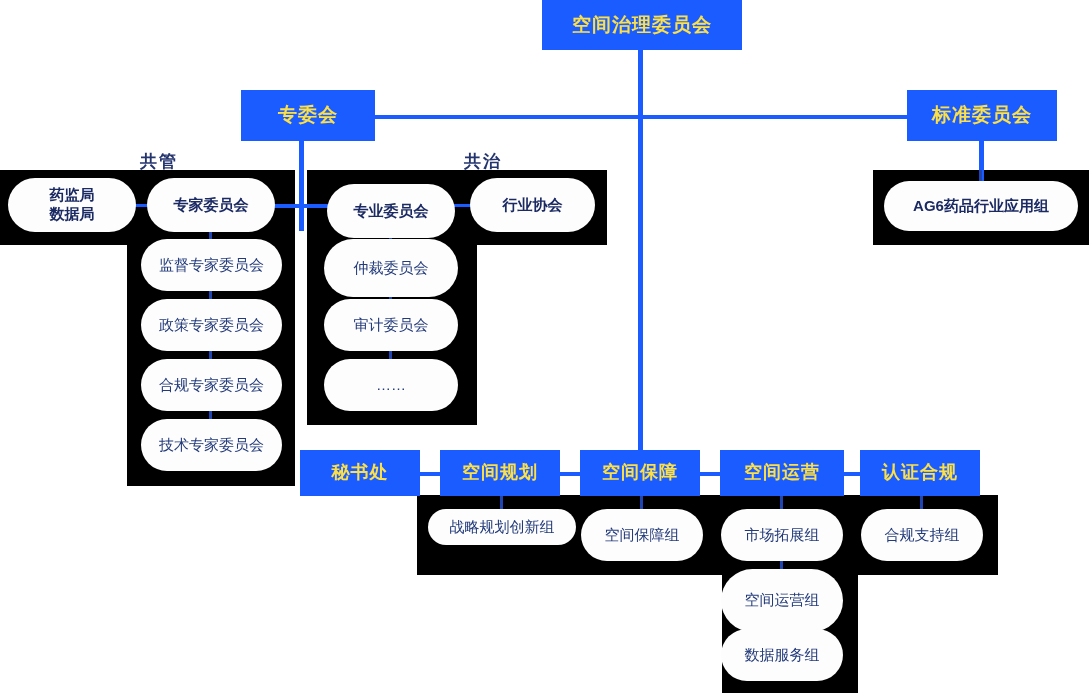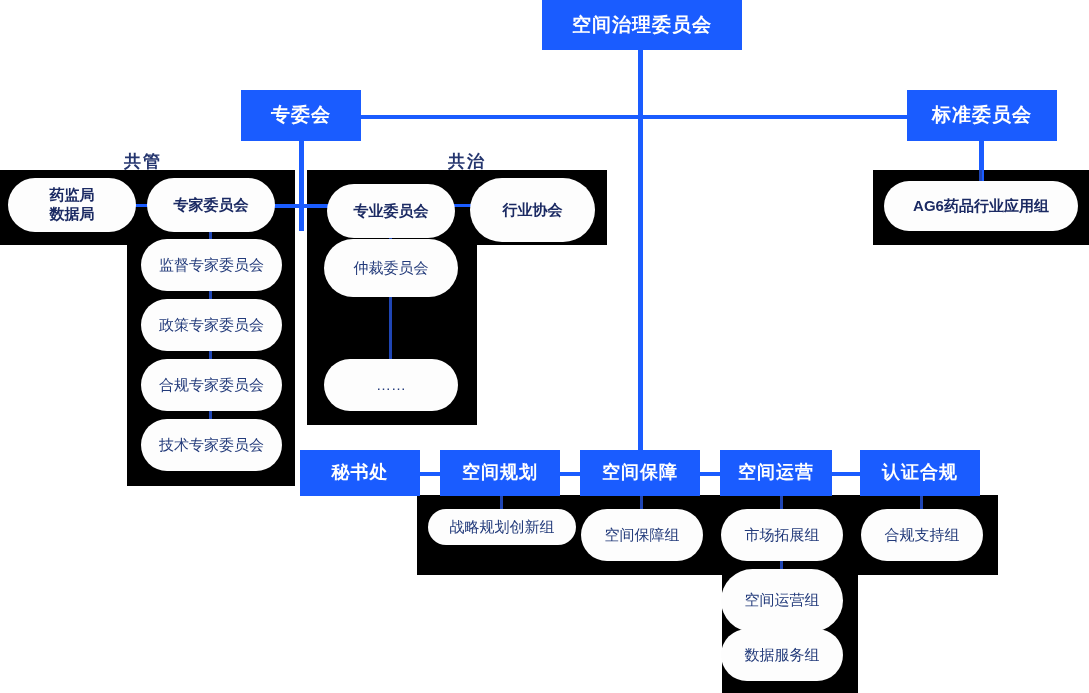--- a/index.html
+++ b/index.html
@@ -32,21 +32,21 @@
     z-index: 2;
   }
   .line.dark {
     background: #1f45b4;
   }
 
   
   .bluenode {
     position: absolute;
     background: #1a5cff;
-    color: #ffffff;
+    color: #fde047;
     display: flex;
     align-items: center;
     justify-content: center;
     font-weight: bold;
     letter-spacing: 1px;
     z-index: 4;
     box-sizing: border-box;
     text-align: center;
     line-height: 1.2;
   }
@@ -72,21 +72,21 @@
   }
 
   
   .caption {
     position: absolute;
     color: #24356e;
     font-weight: bold;
     font-size: 17px;
     letter-spacing: 2px;
     z-index: 3;
-    text-align: center;
+    text-align: right;
     white-space: nowrap;
   }
 </style>
 </head>
 <body>
 
 <div id="canvas">
 
   <div class="blackbox" style="left:0px; top:170px; width:295px; height:75px;"></div>
   <div class="blackbox" style="left:127px; top:170px; width:168px; height:316px;"></div>
@@ -127,48 +127,49 @@
 
   <div class="line dark" style="left:500px; top:496px; width:3px; height:22px;"></div>
   <div class="line dark" style="left:640px; top:496px; width:3px; height:22px;"></div>
   <div class="line dark" style="left:780px; top:496px; width:3px; height:22px;"></div>
   <div class="line dark" style="left:920px; top:496px; width:3px; height:22px;"></div>
 
   <div class="line dark" style="left:780px; top:558px; width:3px; height:94px;"></div>
 
   <div class="bluenode" style="left:542px; top:0px; width:200px; height:50px; font-size:19px;">空间治理委员会</div>
 
-  <div class="bluenode" style="left:241px; top:90px; width:120px; height:51px; font-size:19px;">专委会</div>
+  <div class="bluenode" style="left:241px; top:90px; width:134px; height:51px; font-size:19px;">专委会</div>
 
   <div class="bluenode" style="left:907px; top:90px; width:150px; height:51px; font-size:19px;">标准委员会</div>
 
   <div class="bluenode" style="left:300px; top:450px; width:120px; height:46px; font-size:18px;">秘书处</div>
   <div class="bluenode" style="left:440px; top:450px; width:120px; height:46px; font-size:18px;">空间规划</div>
   <div class="bluenode" style="left:580px; top:450px; width:120px; height:46px; font-size:18px;">空间保障</div>
-  <div class="bluenode" style="left:720px; top:450px; width:112px; height:46px; font-size:18px;">空间运营</div>
+  <div class="bluenode" style="left:720px; top:450px; width:124px; height:46px; font-size:18px;">空间运营</div>
   <div class="bluenode" style="left:860px; top:450px; width:120px; height:46px; font-size:18px;">认证合规</div>
 
   <div class="caption" style="left:108px; top:150px; width:70px;">共管</div>
   <div class="caption" style="left:432px; top:150px; width:70px;">共治</div>
 
   <div class="pill bold" style="left:8px; top:178px; width:128px; height:54px; flex-direction:column;">
     <span>药监局</span>
     <span>数据局</span>
   </div>
   <div class="pill bold" style="left:147px; top:178px; width:128px; height:54px;">专家委员会</div>
 
   <div class="pill" style="left:141px; top:239px; width:141px; height:52px;">监督专家委员会</div>
   <div class="pill" style="left:141px; top:299px; width:141px; height:52px;">政策专家委员会</div>
   <div class="pill" style="left:141px; top:359px; width:141px; height:52px;">合规专家委员会</div>
   <div class="pill" style="left:141px; top:419px; width:141px; height:52px;">技术专家委员会</div>
 
   <div class="pill bold" style="left:327px; top:178px; width:128px; height:54px;margin-top:6px;">专业委员会</div>
-  <div class="pill bold" style="left:470px; top:178px; width:125px; height:64px;">行业协会</div>
+  <div class="pill bold" style="left:470px; top:178px; width:125px; height:54px;">行业协会</div>
 
   <div class="pill" style="left:324px; top:239px; width:134px; height:58px;">仲裁委员会</div>
+  <div class="pill" style="left:324px; top:299px; width:134px; height:52px;">审计委员会</div>
   <div class="pill" style="left:324px; top:359px; width:134px; height:52px;">……</div>
 
   <div class="pill bold" style="left:884px; top:181px; width:194px; height:50px;">AG6药品行业应用组</div>
 
   <div class="pill" style="left:428px; top:509px; width:148px; height:36px;">战略规划创新组</div>
   <div class="pill" style="left:581px; top:509px; width:122px; height:52px;">空间保障组</div>
   <div class="pill" style="left:721px; top:509px; width:122px; height:52px;">市场拓展组</div>
   <div class="pill" style="left:861px; top:509px; width:122px; height:52px;">合规支持组</div>
 
   <div class="pill" style="left:721px; top:569px; width:122px; height:63px;">空间运营组</div>

